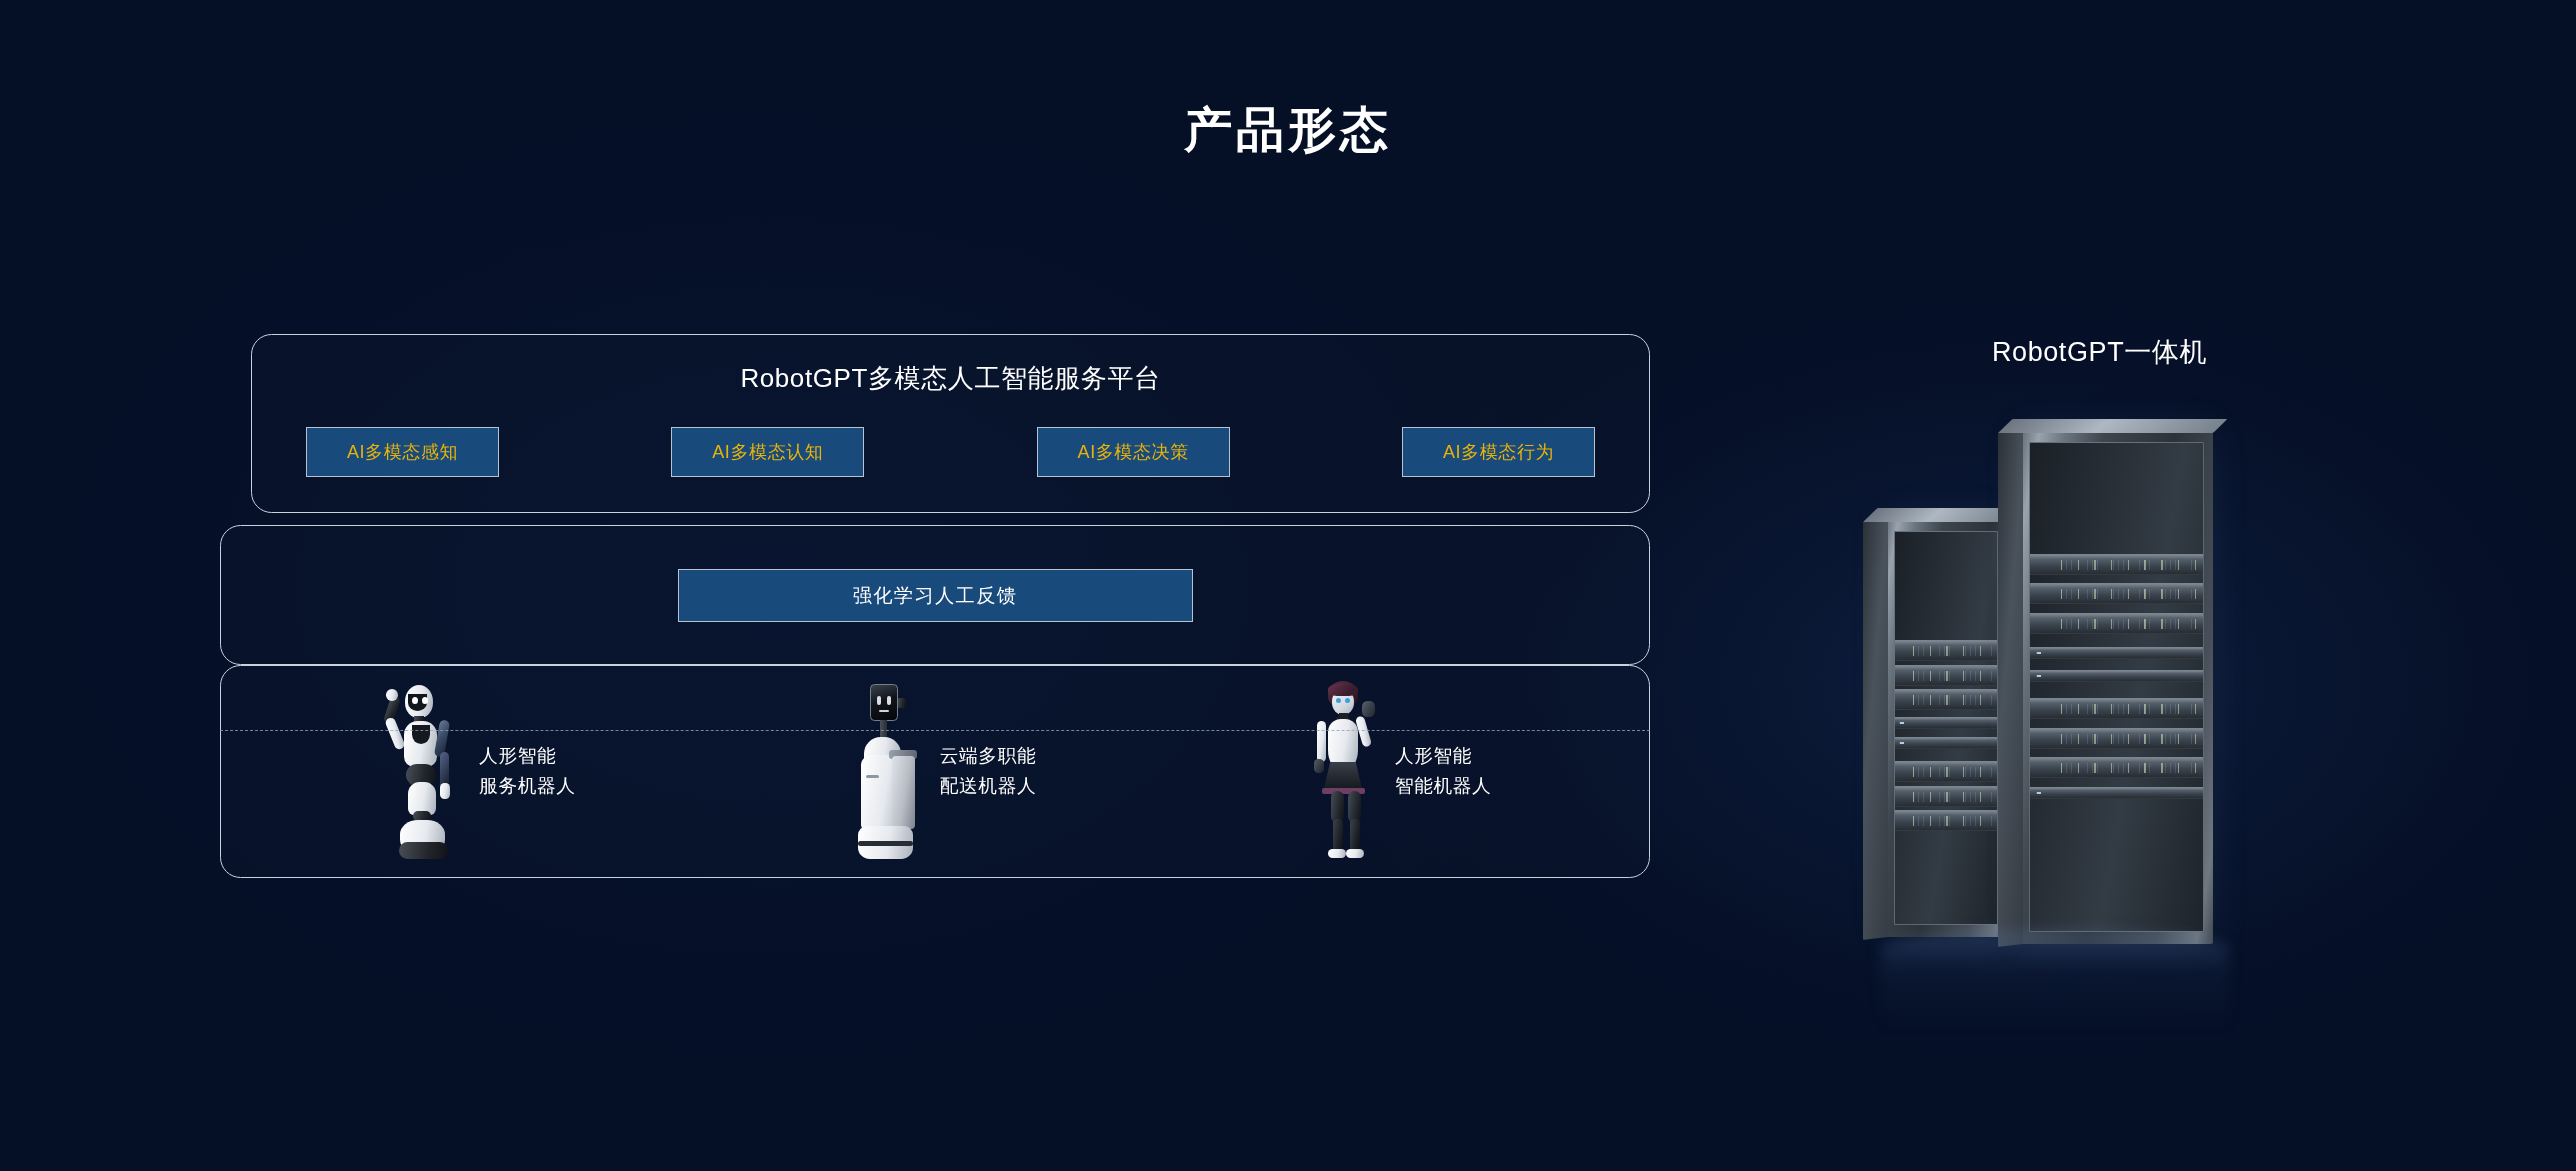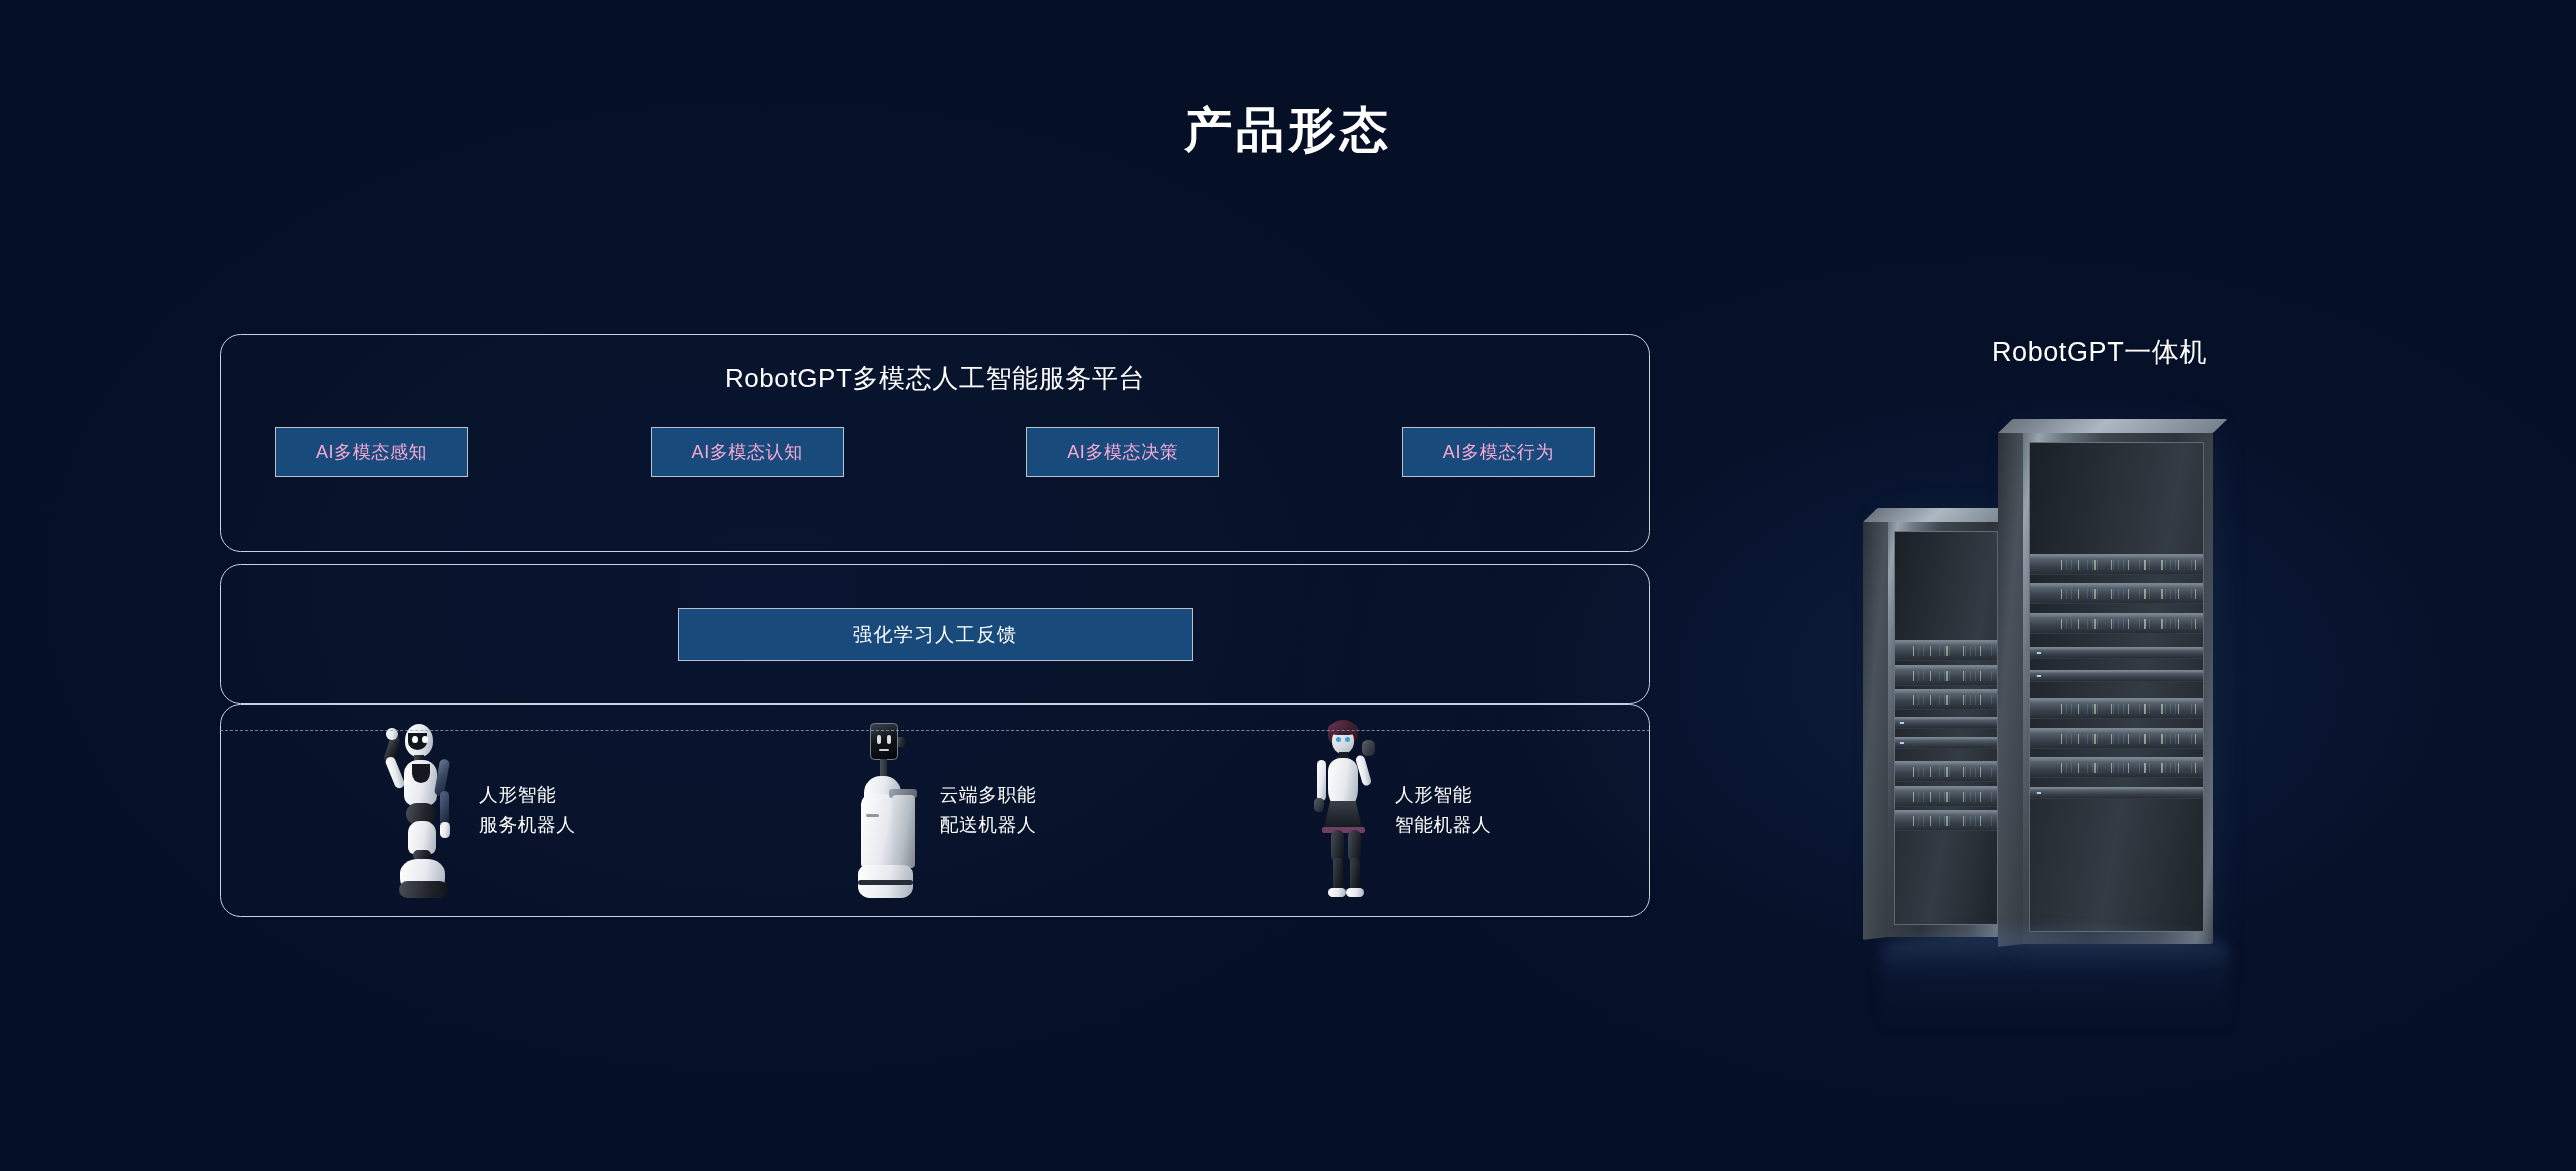--- a/index.html
+++ b/index.html
@@ -28,21 +28,21 @@
   
   .left-col{position:absolute;left:220px;top:334px;width:1430px;}
 
   .panel{
     position:relative;
     border:1.3px solid #c9d3e0;
     border-radius:20.6px;
     box-sizing:border-box;
     background:rgba(255,255,255,0.012);
   }
-  .panel-platform{height:218px;}
+  .panel-platform{height:179px;margin-left:31px;}
   .panel-engines{height:140px;margin-top:11.6px;}
   .panel-robots{height:213px;}
 
   .platform-title{
     text-align:center;
     color:#ffffff;
     font-size:26px;
     font-weight:400;
     padding-top:26px;
     letter-spacing:0.6px;
@@ -51,21 +51,21 @@
   .chip-row{
     display:flex;justify-content:space-between;
     padding:0 54px;margin-top:31px;
   }
   .chip{
     width:193px;height:50px;
     background:#184a7c;
     border:1.3px solid #b9c3d0;
     box-sizing:border-box;
     display:flex;align-items:center;justify-content:center;
-    color:#f9a8d4;font-size:18px;letter-spacing:0.6px;
+    color:#eab308;font-size:18px;letter-spacing:0.6px;
   }
 
   .engine-row{
     display:flex;justify-content:center;gap:115px;
     padding-top:43px;
   }
   .engine-btn{
     width:515px;height:53px;
     background:#184a7c;
     border:1.3px solid #b9c3d0;

